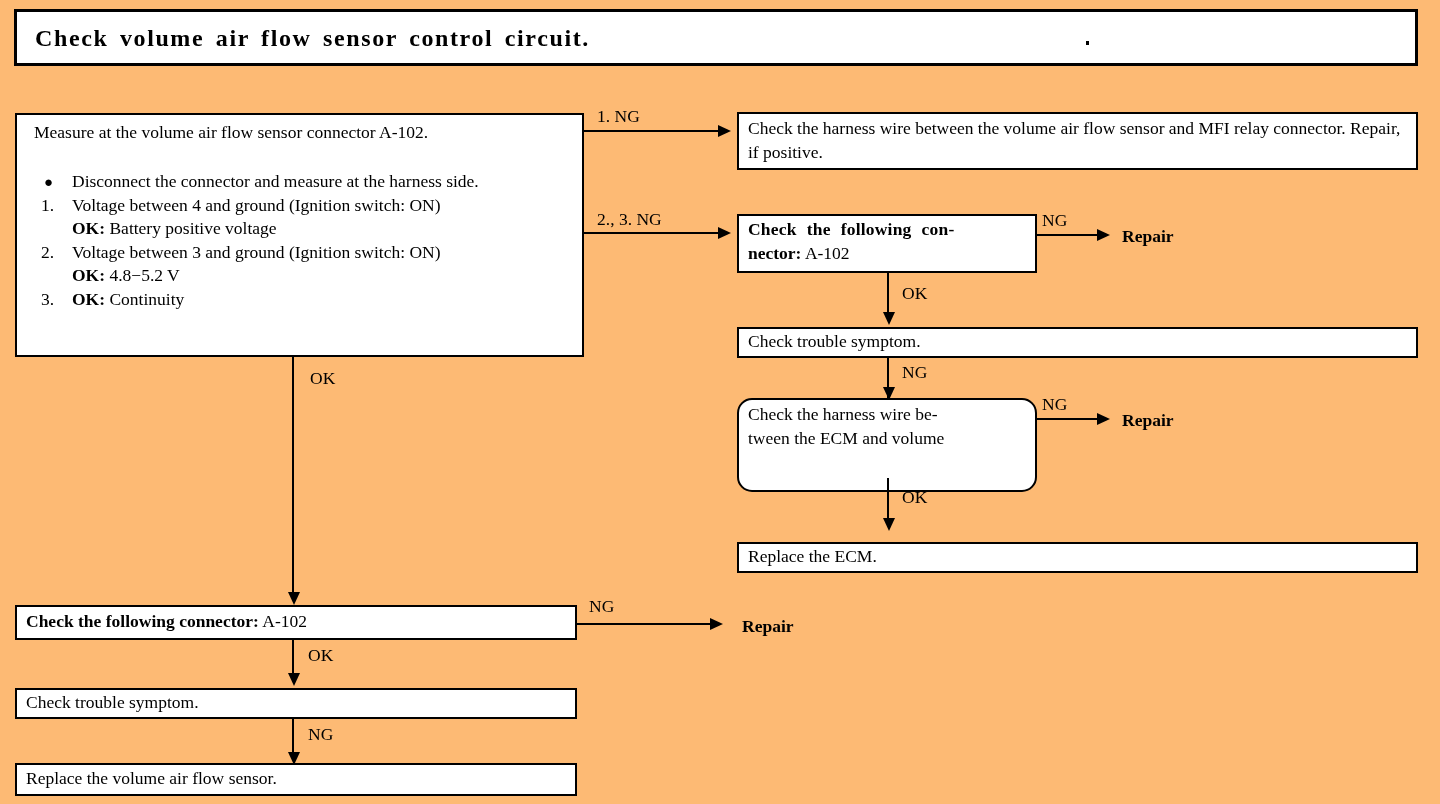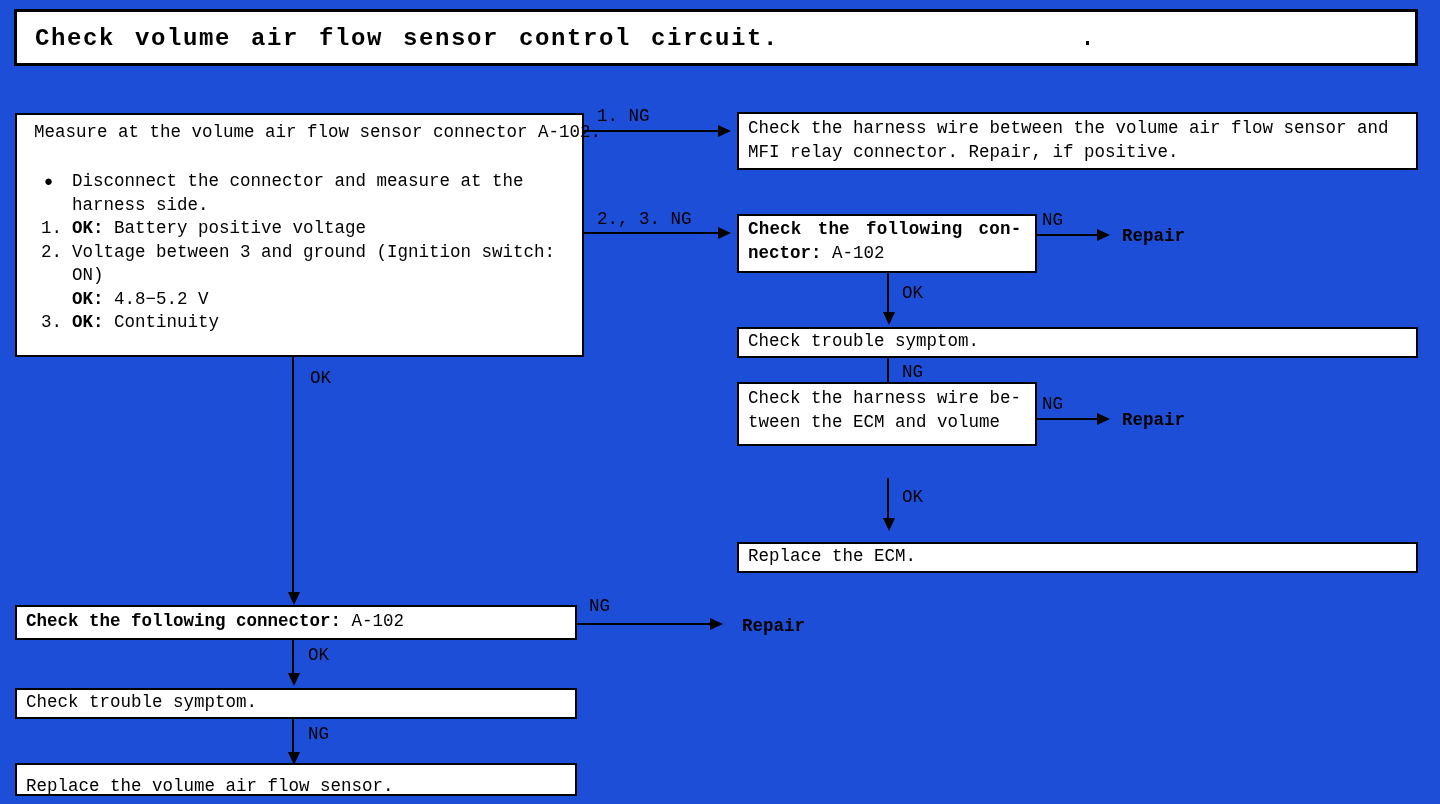--- a/index.html
+++ b/index.html
@@ -4,22 +4,22 @@
 <style>
   html, body {
     margin: 0;
     padding: 0;
     background: #ffffff;
   }
   #page {
     position: relative;
     width: 1440px;
     height: 804px;
-    background: #1d4ed8;
-    font-family: Liberation Mono, monospace;
+    background: #fdba74;
+    font-family: Liberation Serif, serif;
     color: #000000;
     overflow: hidden;
   }
   .box {
     position: absolute;
     box-sizing: border-box;
     border: 2px solid #000;
     background: #fff;
   }
   
@@ -155,20 +155,21 @@
     <div class="m-head">Measure at the volume air flow sensor connector A-102.</div>
     <div class="m-list">
 
       <div class="m-item">
         <span class="m-marker bullet">●</span>
         <span>Disconnect the connector and measure at the harness side.</span>
       </div>
 
       <div class="m-item">
         <span class="m-marker">1.</span>
+        <span>Voltage between 4 and ground (Ignition switch: ON)</span>
         <div class="m-sub" style="padding-left:0">
           <span class="b">OK:</span>
           <span>Battery positive voltage</span>
         </div>
       </div>
 
       <div class="m-item">
         <span class="m-marker">2.</span>
         <span>Voltage between 3 and ground (Ignition switch: ON)</span>
         <div class="m-sub" style="padding-left:0">
@@ -217,21 +218,21 @@
   <div class="lbl" style="left:902px; top:283px;">OK</div>
 
   <div class="box" style="left:737px; top:327px; width:681px; height:31px;">
     <div class="flowtxt" style="top:1px;">Check trouble symptom.</div>
   </div>
 
   <div class="vline" style="left:887px; top:358px; height:40px;"></div>
   <div class="arrow-d" style="left:883px; top:387px;"></div>
   <div class="lbl" style="left:902px; top:362px;">NG</div>
 
-  <div class="box" style="left:737px; top:382px; width:300px; height:64px;">
+  <div class="box" style="left:737px; top:398px; width:300px; height:94px;border-radius:15px;">
     <div class="flowtxt" style="top:3px;">
       <div>Check the harness wire be-</div>
       <div>tween the ECM and volume</div>
     </div>
   </div>
 
   <div class="lbl" style="left:1042px; top:394px;">NG</div>
   <div class="hline" style="left:1037px; top:418px; width:62px;"></div>
   <div class="arrow-r" style="left:1097px; top:413px;"></div>
   <div class="repair" style="left:1122px; top:410px;">Repair</div>
@@ -266,16 +267,16 @@
 
   <div class="box" style="left:15px; top:688px; width:562px; height:31px;">
     <div class="flowtxt" style="top:1px;">Check trouble symptom.</div>
   </div>
 
   <div class="vline" style="left:292px; top:719px; height:42px;"></div>
   <div class="arrow-d" style="left:288px; top:752px;"></div>
   <div class="lbl" style="left:308px; top:724px;">NG</div>
 
   <div class="box" style="left:15px; top:763px; width:562px; height:33px;">
-    <div class="flowtxt" style="top:2px;margin-top:8px;">Replace the volume air flow sensor.</div>
+    <div class="flowtxt" style="top:2px;">Replace the volume air flow sensor.</div>
   </div>
 
 </div>
 
 </body></html>

